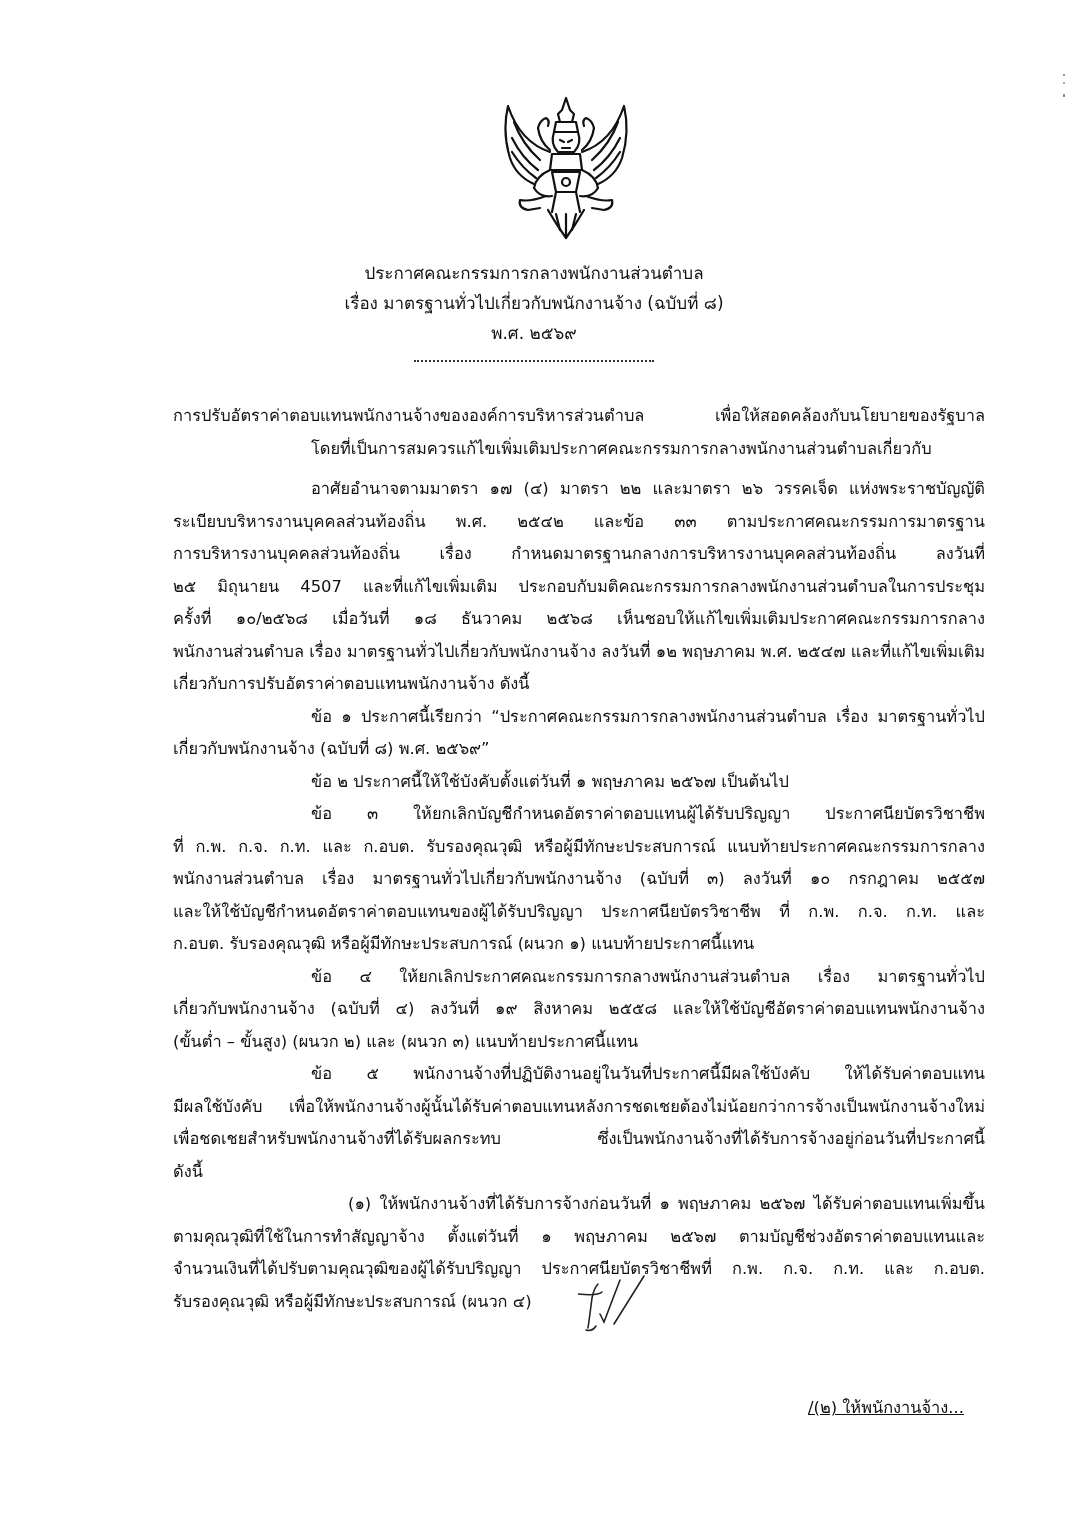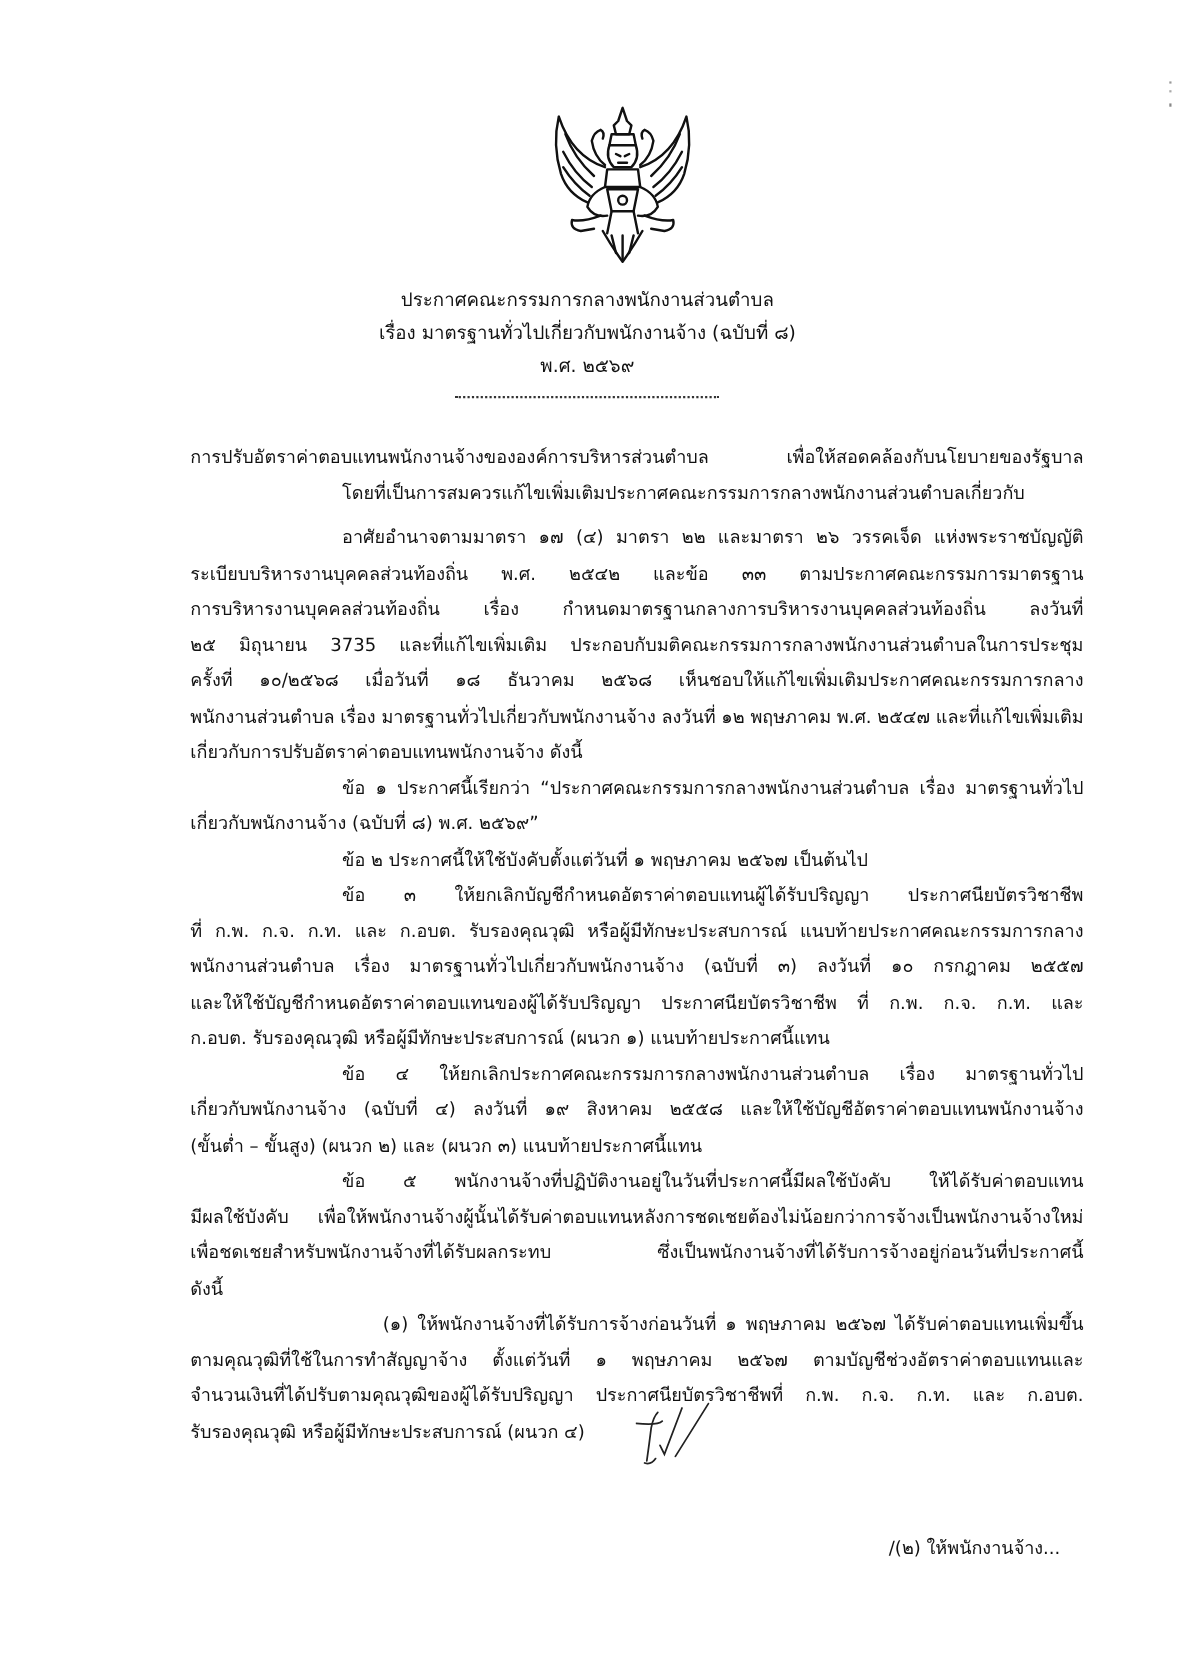--- a/index.html
+++ b/index.html
@@ -76,20 +76,21 @@
       top: 1274px;
       width: 80px;
       height: 64px;
     }
     .continuation {
       position: absolute;
       left: 808px;
       top: 1396px;
       font-size: 16.4px;
       line-height: 24px;
+      text-decoration: underline;
     }
     .margin-specks {
       position: absolute;
       left: 1062px;
       top: 72px;
       width: 4px;
       height: 30px;
     }
   </style>
 </head>
@@ -148,21 +149,21 @@
       <span class="ln">การปรับอัตราค่าตอบแทนพนักงานจ้างขององค์การบริหารส่วนตำบล เพื่อให้สอดคล้องกับนโยบายของรัฐบาล</span>
       <span class="ln indent-1">โดยที่เป็นการสมควรแก้ไขเพิ่มเติมประกาศคณะกรรมการกลางพนักงานส่วนตำบลเกี่ยวกับ</span>
     </div>
 
     <div class="gap"></div>
 
     <div class="para">
       <span class="ln indent-1">อาศัยอำนาจตามมาตรา ๑๗ (๔) มาตรา ๒๒ และมาตรา ๒๖ วรรคเจ็ด แห่งพระราชบัญญัติ</span>
       <span class="ln">ระเบียบบริหารงานบุคคลส่วนท้องถิ่น พ.ศ. ๒๕๔๒ และข้อ ๓๓ ตามประกาศคณะกรรมการมาตรฐาน</span>
       <span class="ln">การบริหารงานบุคคลส่วนท้องถิ่น เรื่อง กำหนดมาตรฐานกลางการบริหารงานบุคคลส่วนท้องถิ่น ลงวันที่</span>
-      <span class="ln">๒๕ มิถุนายน 3735 และที่แก้ไขเพิ่มเติม ประกอบกับมติคณะกรรมการกลางพนักงานส่วนตำบลในการประชุม</span>
+      <span class="ln">๒๕ มิถุนายน 4507 และที่แก้ไขเพิ่มเติม ประกอบกับมติคณะกรรมการกลางพนักงานส่วนตำบลในการประชุม</span>
       <span class="ln">ครั้งที่ ๑๐/๒๕๖๘ เมื่อวันที่ ๑๘ ธันวาคม ๒๕๖๘ เห็นชอบให้แก้ไขเพิ่มเติมประกาศคณะกรรมการกลาง</span>
       <span class="ln">พนักงานส่วนตำบล เรื่อง มาตรฐานทั่วไปเกี่ยวกับพนักงานจ้าง ลงวันที่ ๑๒ พฤษภาคม พ.ศ. ๒๕๔๗ และที่แก้ไขเพิ่มเติม</span>
       <span class="ln last">เกี่ยวกับการปรับอัตราค่าตอบแทนพนักงานจ้าง ดังนี้</span>
     </div>
 
     <div class="para">
       <span class="ln indent-1">ข้อ ๑ ประกาศนี้เรียกว่า “ประกาศคณะกรรมการกลางพนักงานส่วนตำบล เรื่อง มาตรฐานทั่วไป</span>
       <span class="ln last">เกี่ยวกับพนักงานจ้าง (ฉบับที่ ๘) พ.ศ. ๒๕๖๙”</span>
     </div>
 

